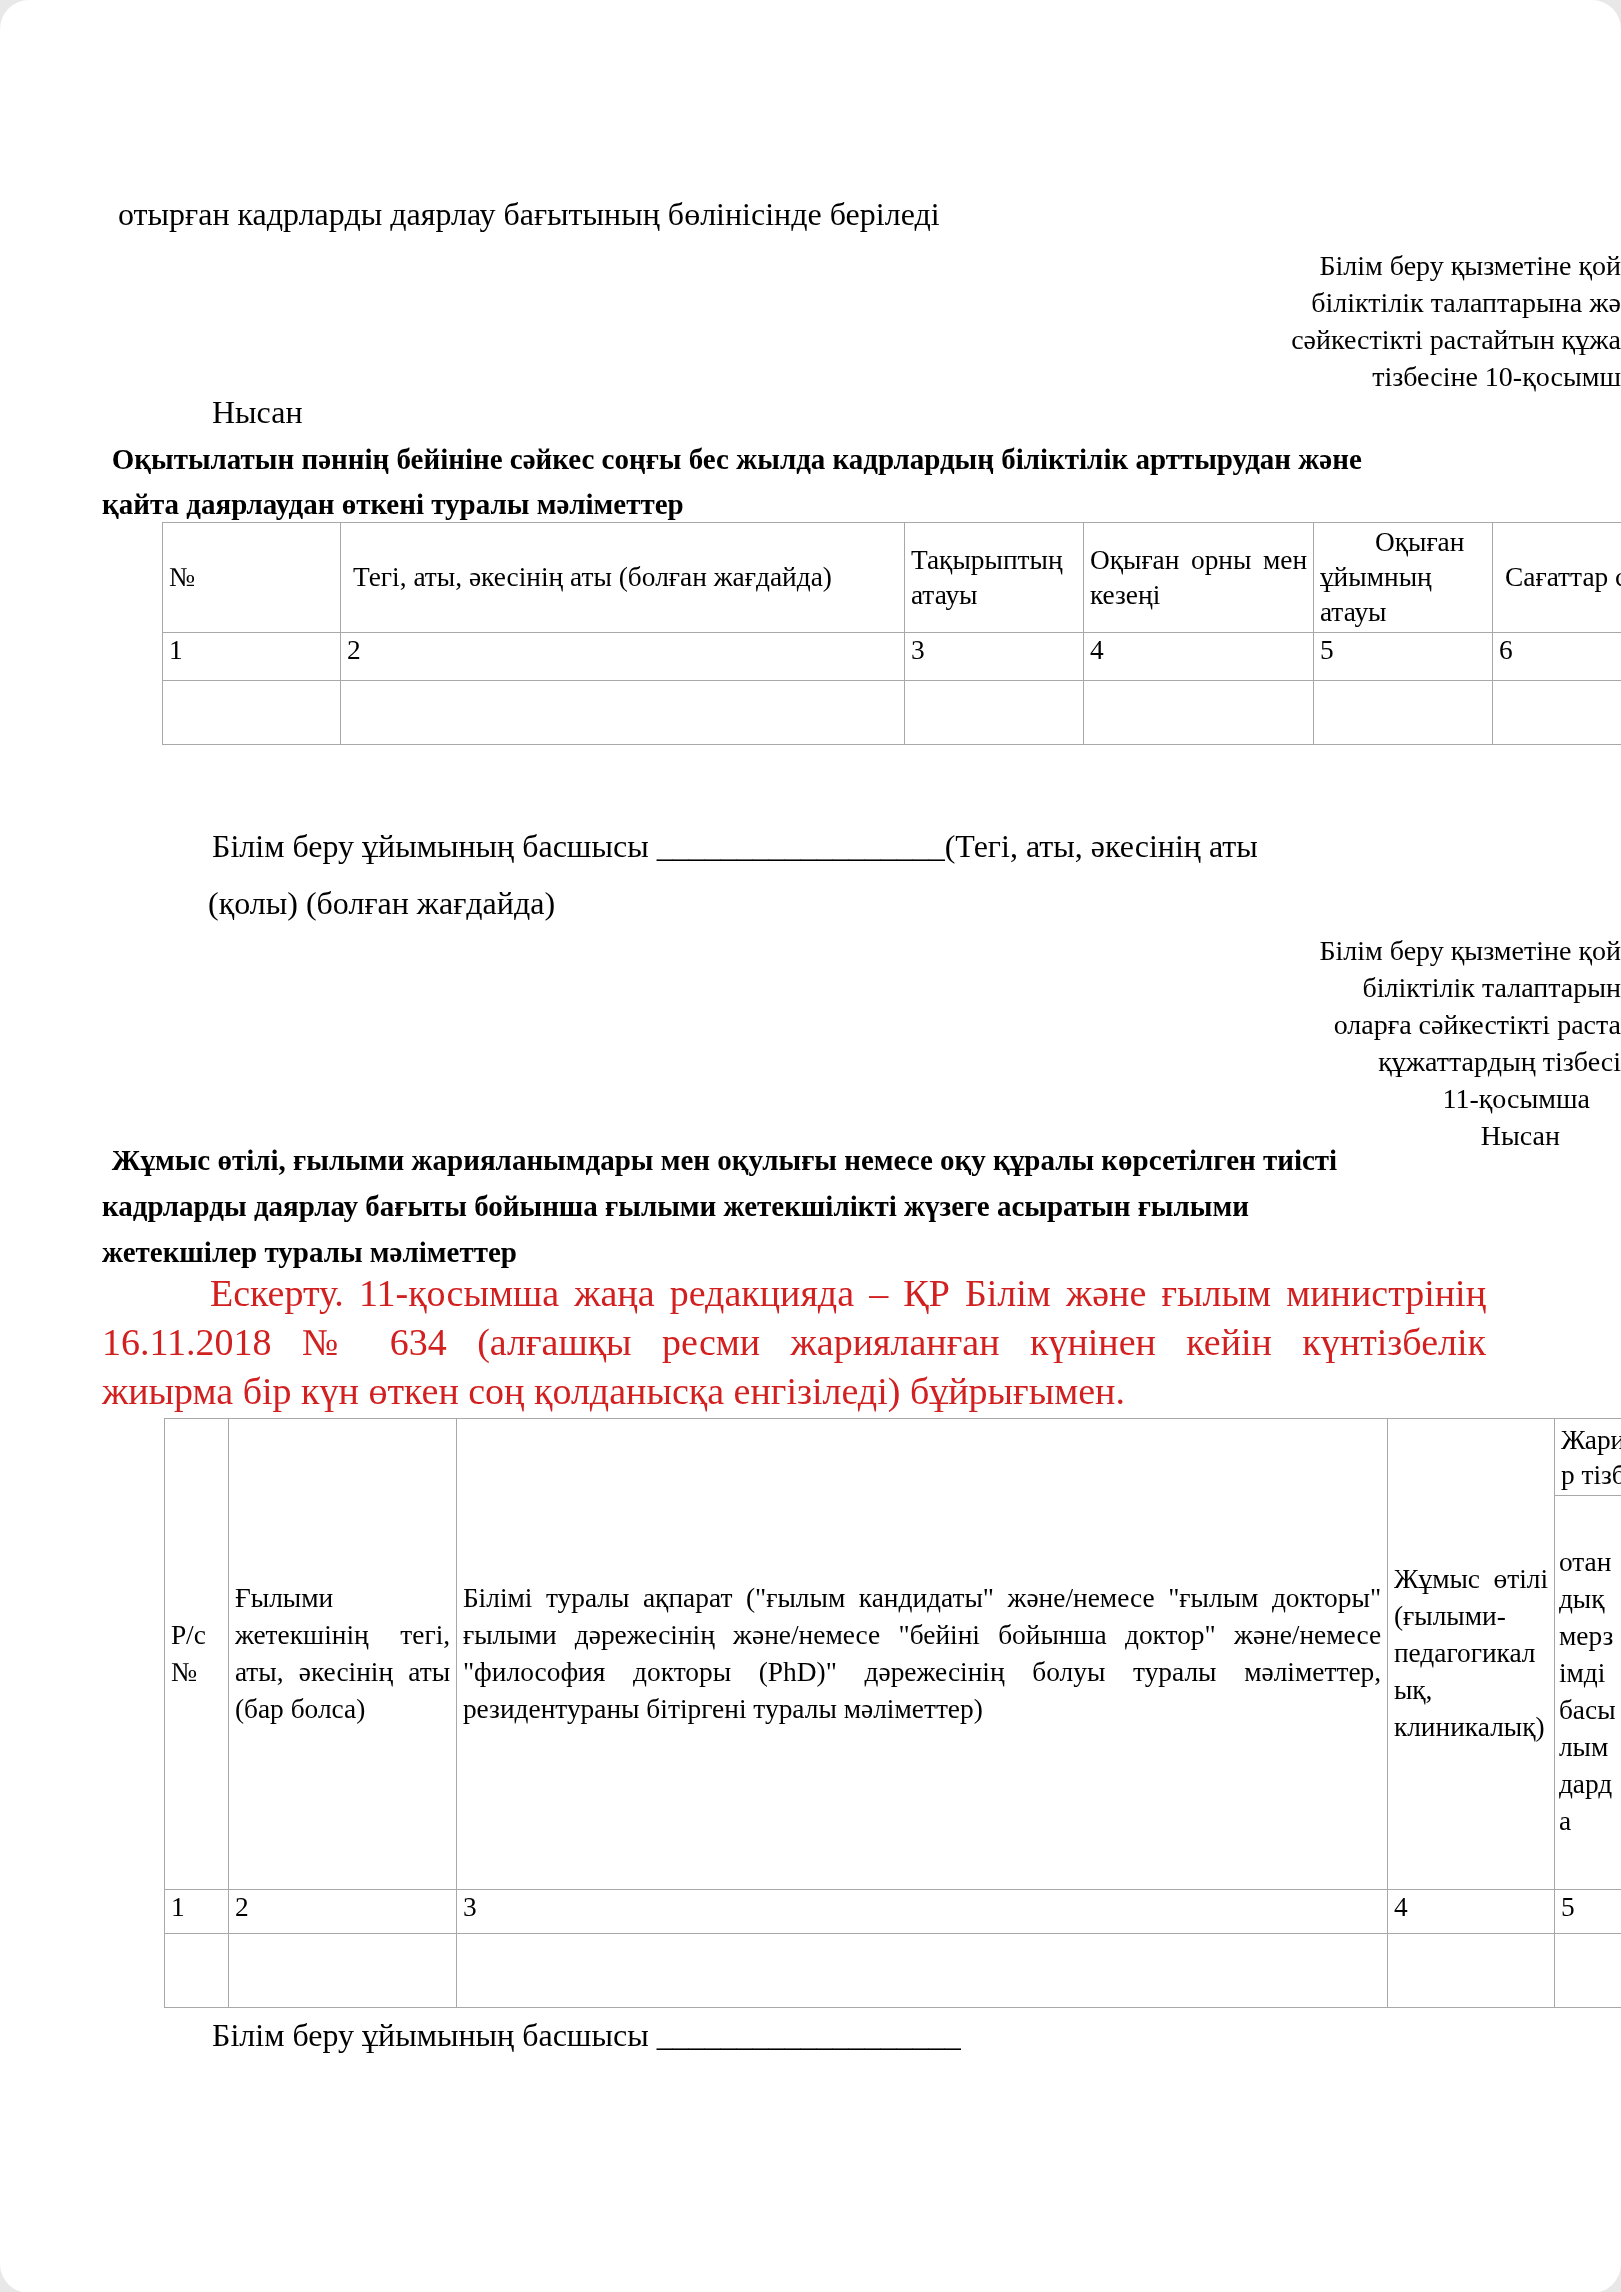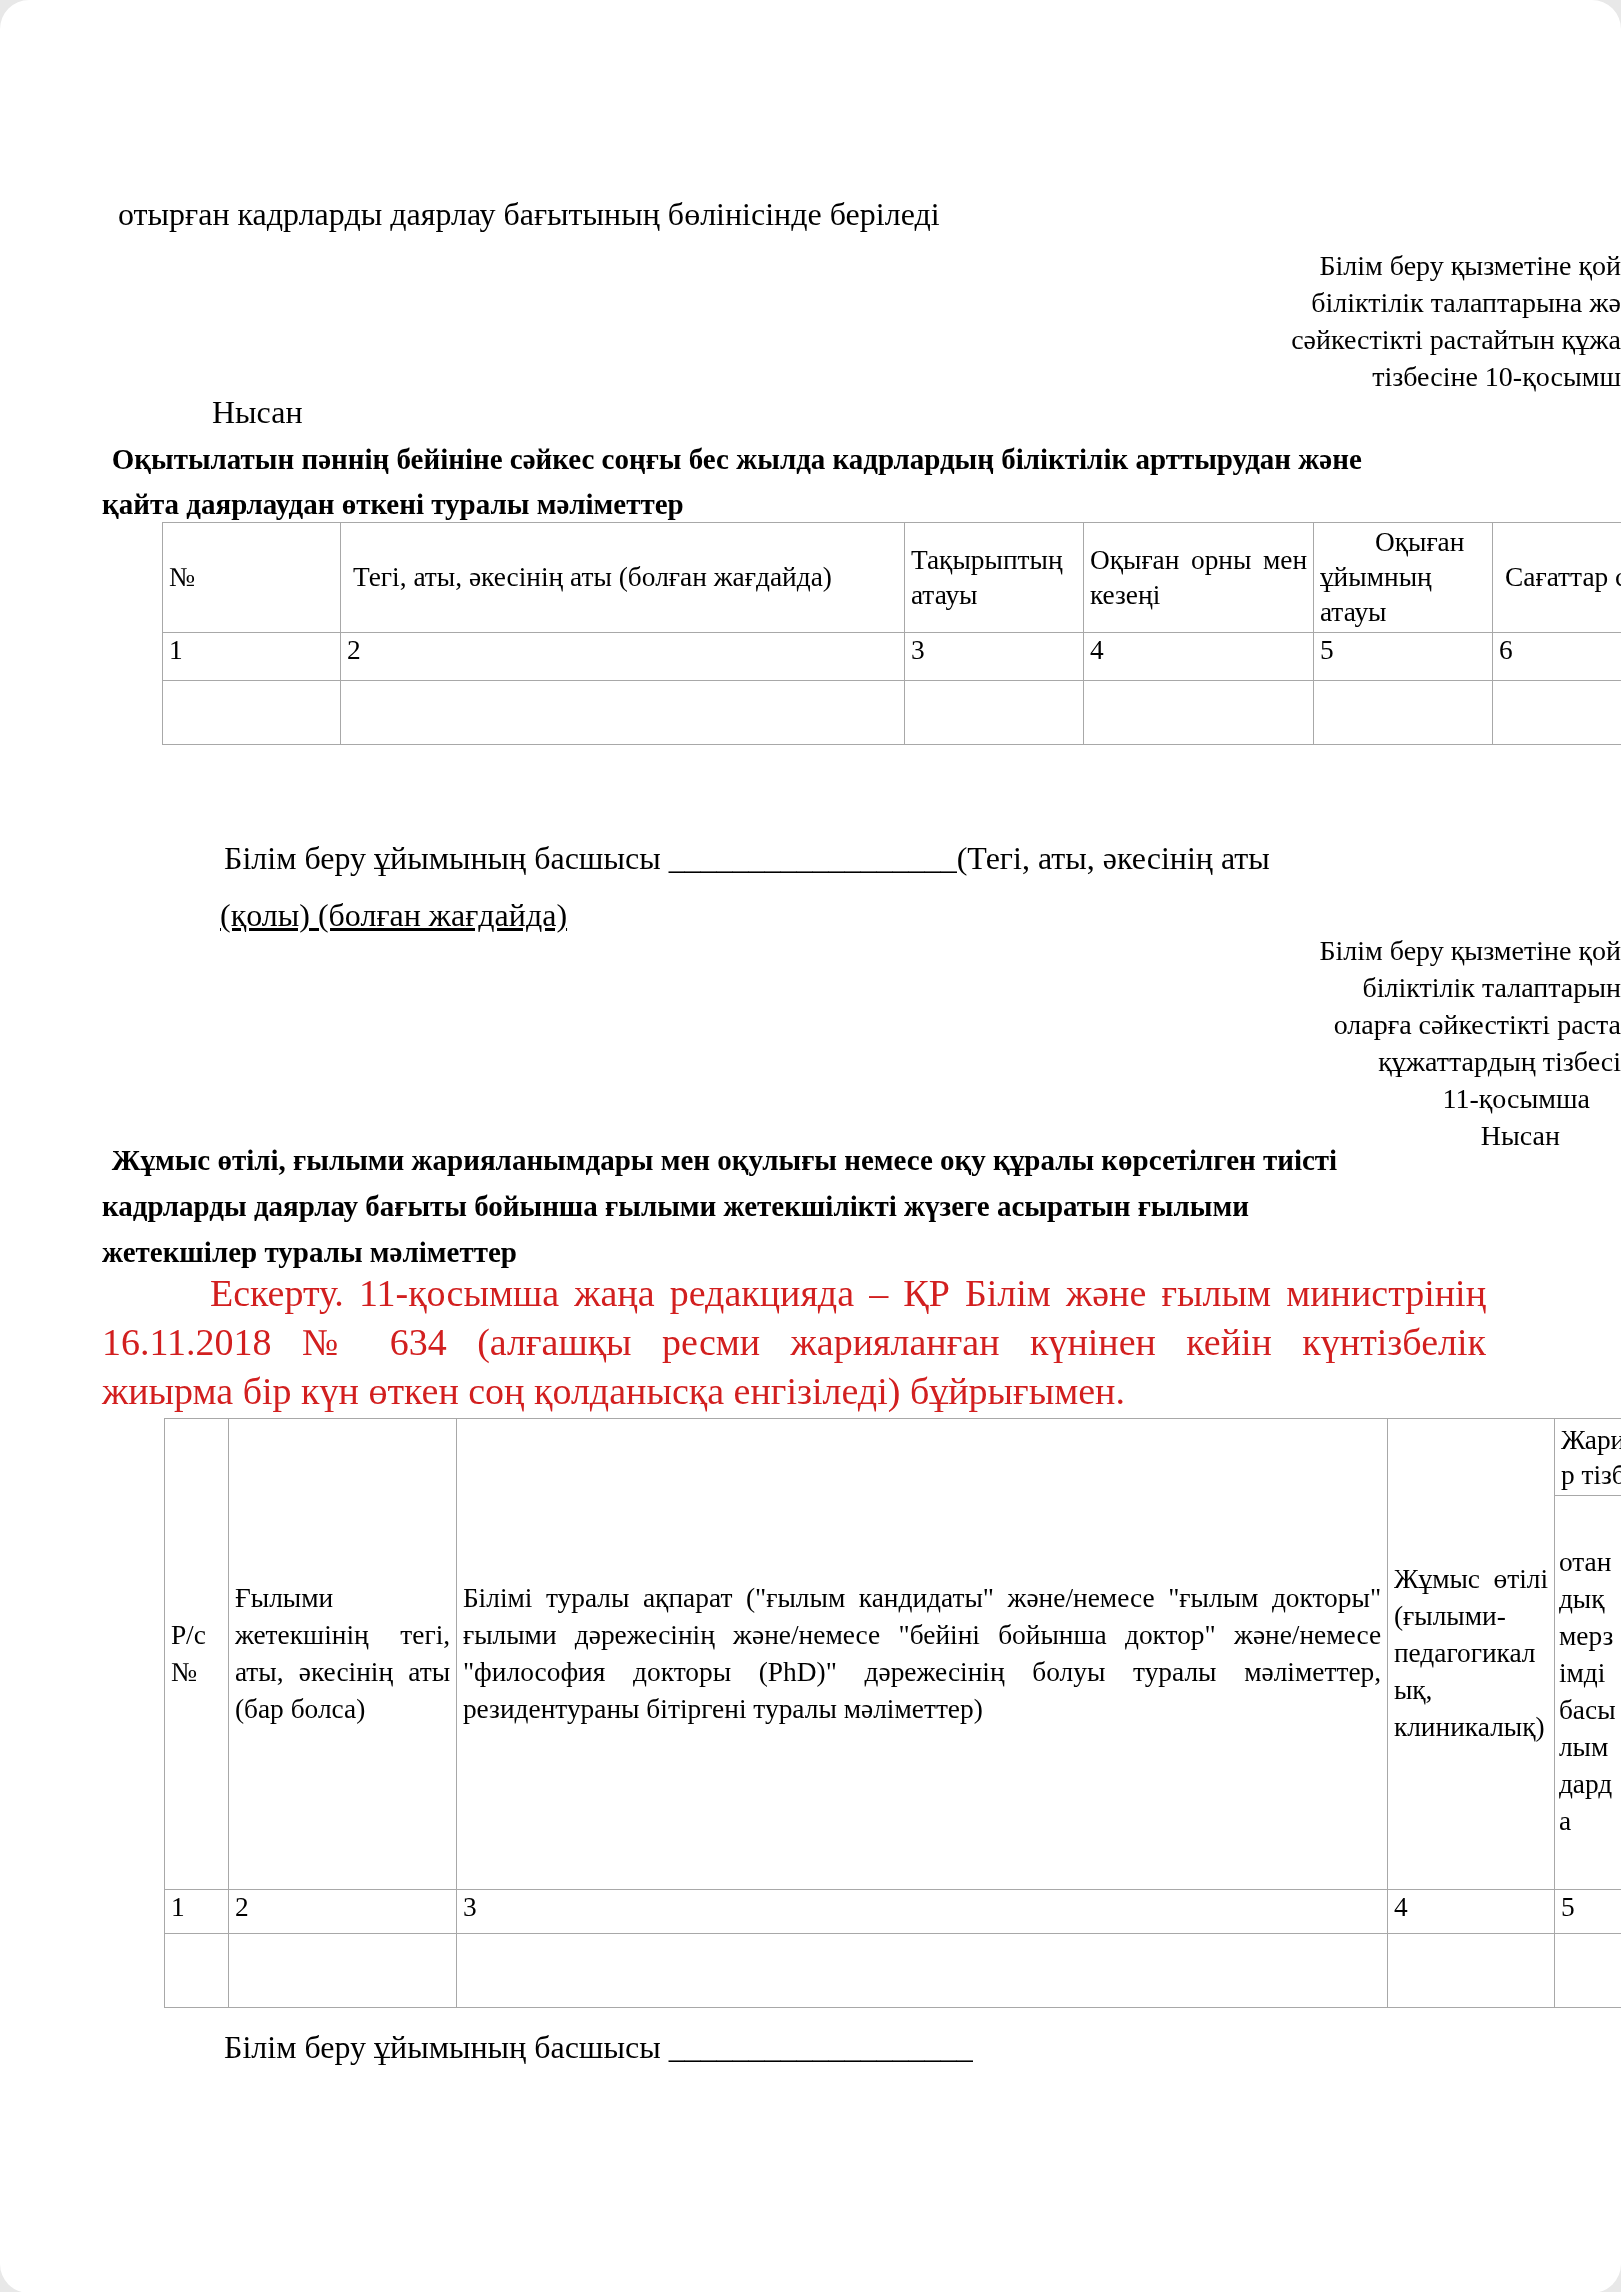--- a/index.html
+++ b/index.html
@@ -44,23 +44,23 @@
 
   .t2 { left:164px; top:1418px; width:1619px; }
   .t2 .h1 td.vmid { vertical-align:middle; line-height:37px; }
   .t2 .h1 td.pub { height:66px; vertical-align:top; line-height:35px; padding-top:3.9px; white-space:nowrap; }
   .t2 .h2 td { height:389px; vertical-align:middle; }
   .t2 td.brk { word-break:break-all; line-height:37px; padding:2px 3.9px; }
   .t2 td.bw { overflow-wrap:break-word; word-wrap:break-word; }
   .t2 .nrow td { height:39px; }
   .t2 .erow td { height:69px; }
 
-  .sig { position:absolute; margin:12px; font-size:32px; white-space:nowrap; }
+  .sig { position:absolute; margin:0; font-size:32px; white-space:nowrap; }
   .sig1a { left:212px; top:828px; }
-  .sig1b { left:208px; top:885px;text-decoration:underline; }
+  .sig1b { left:208px; top:885px; }
   .sig2  { left:212px; top:2017px; }
 </style>
 </head>
 <body>
 
 <div class="page">
 
   <p class="intro">отырған кадрларды даярлау бағытының бөлінісінде беріледі</p>
 
   <div class="note-right note10">

